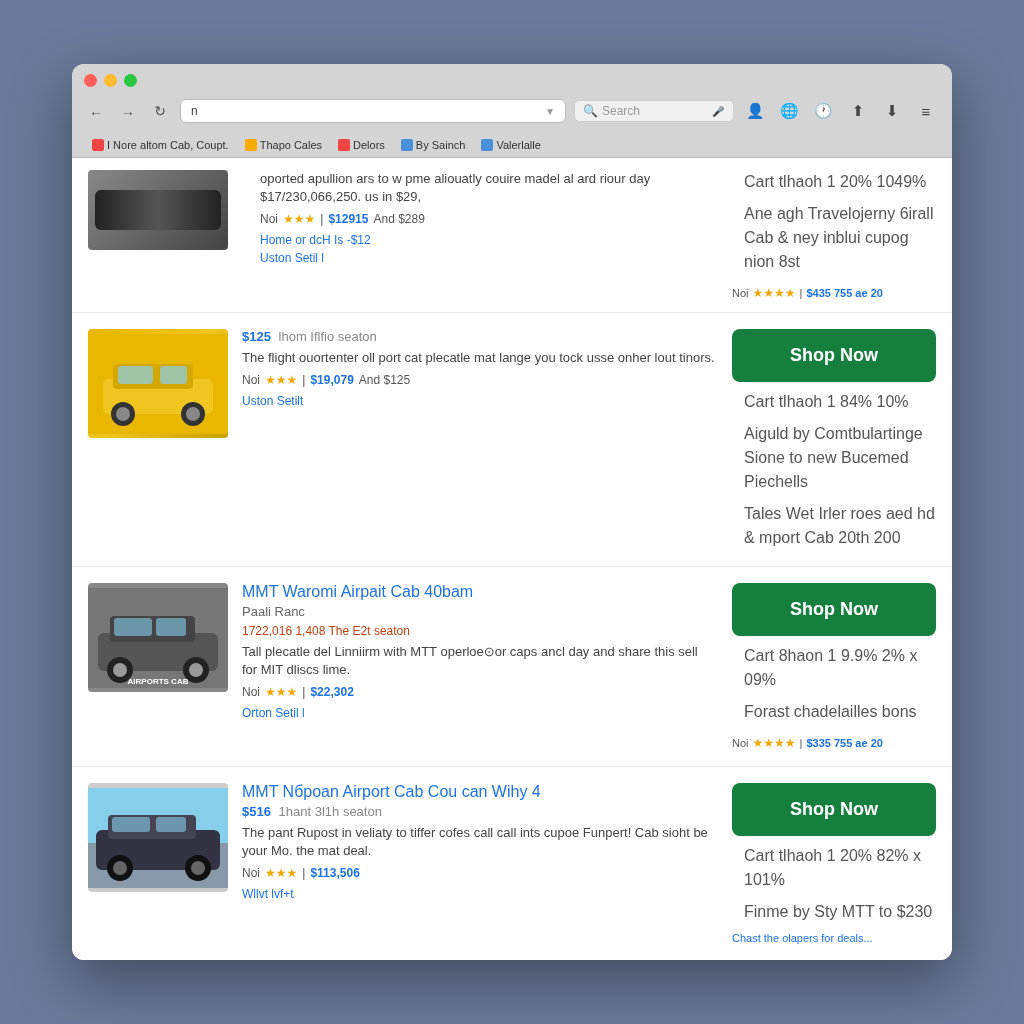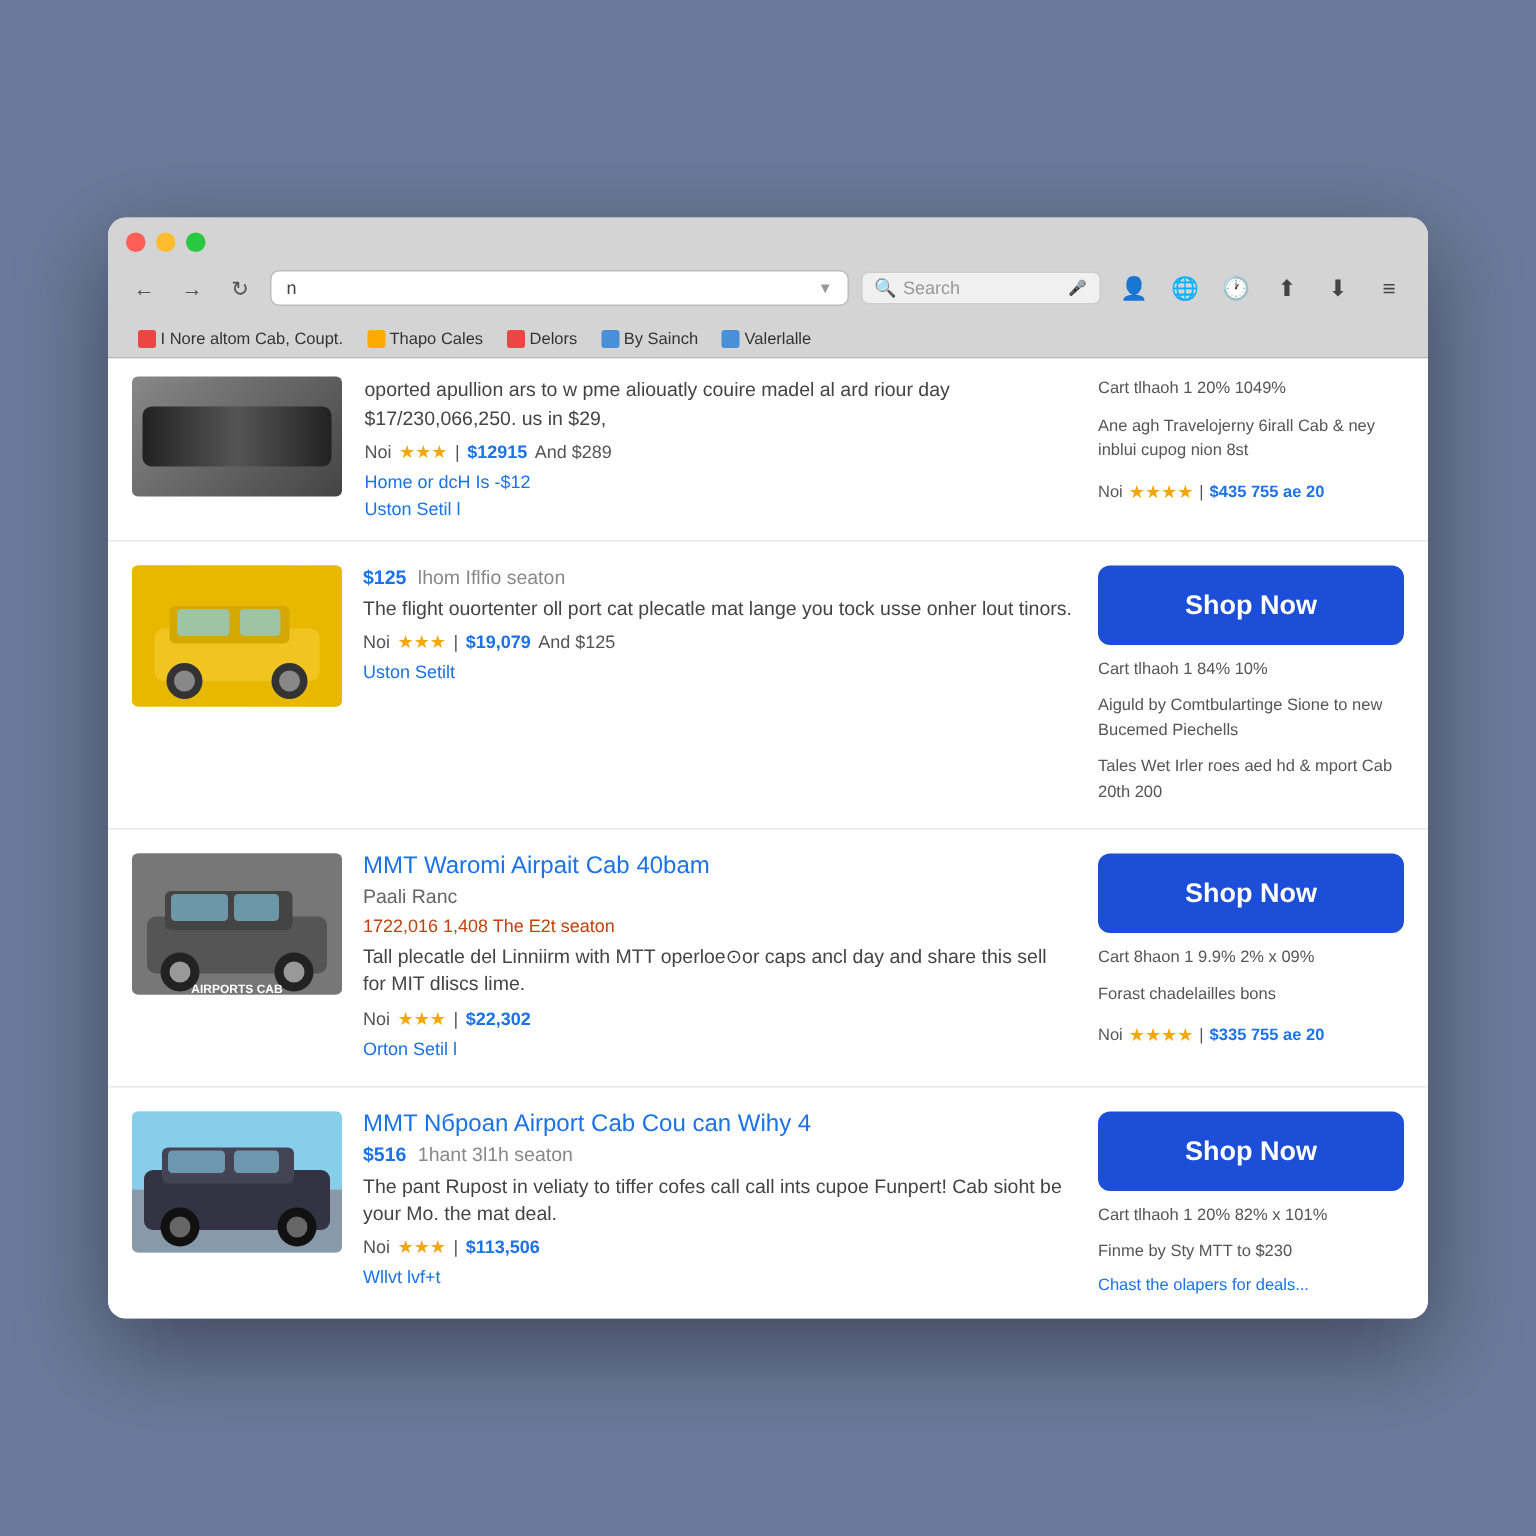--- a/index.html
+++ b/index.html
@@ -135,21 +135,21 @@
       align-items: flex-start;
     }
     .result-item:last-child { border-bottom: none; }
     .result-left {
       display: flex;
       gap: 14px;
       flex: 1;
     }
     .result-img {
       width: 140px;
-      height: 94px;
+      height: 109px;
       object-fit: cover;
       border-radius: 4px;
       flex-shrink: 0;
       background: #ccc;
       display: flex;
       align-items: center;
       justify-content: center;
       overflow: hidden;
     }
     .car-img-yellow {
@@ -201,53 +201,54 @@
     }
     .result-right {
       width: 220px;
       padding-left: 16px;
       flex-shrink: 0;
       display: flex;
       flex-direction: column;
       gap: 8px;
     }
     .shop-now-btn {
-      background: #1d4ed8;
+      background: #15803d;
       color: white;
       border: none;
       border-radius: 8px;
       padding: 16px 20px;
       font-size: 18px;
       font-weight: 600;
       cursor: pointer;
       width: 100%;
     }
     .side-info {
-      font-size: 11px;
+      font-size: 16px;
       color: #555;
       line-height: 1.5;
+      margin-left: 12px;
     }
     .side-rating {
       display: flex;
       align-items: center;
       gap: 4px;
       font-size: 11px;
       color: #555;
       margin-top: 4px;
     }
     .side-link {
       font-size: 11px;
       color: #1a73e8;
       cursor: pointer;
     }
     .partial-top {
       display: flex;
       border-bottom: 1px solid #e8e8e8;
       padding: 12px 16px;
-      gap: 15px;
+      gap: 32px;
     }
     .partial-img {
       width: 140px;
       height: 80px;
       background: linear-gradient(135deg, #888 0%, #333 100%);
       border-radius: 4px;
       flex-shrink: 0;
     }
     .partial-info { flex: 1; }
   </style>

